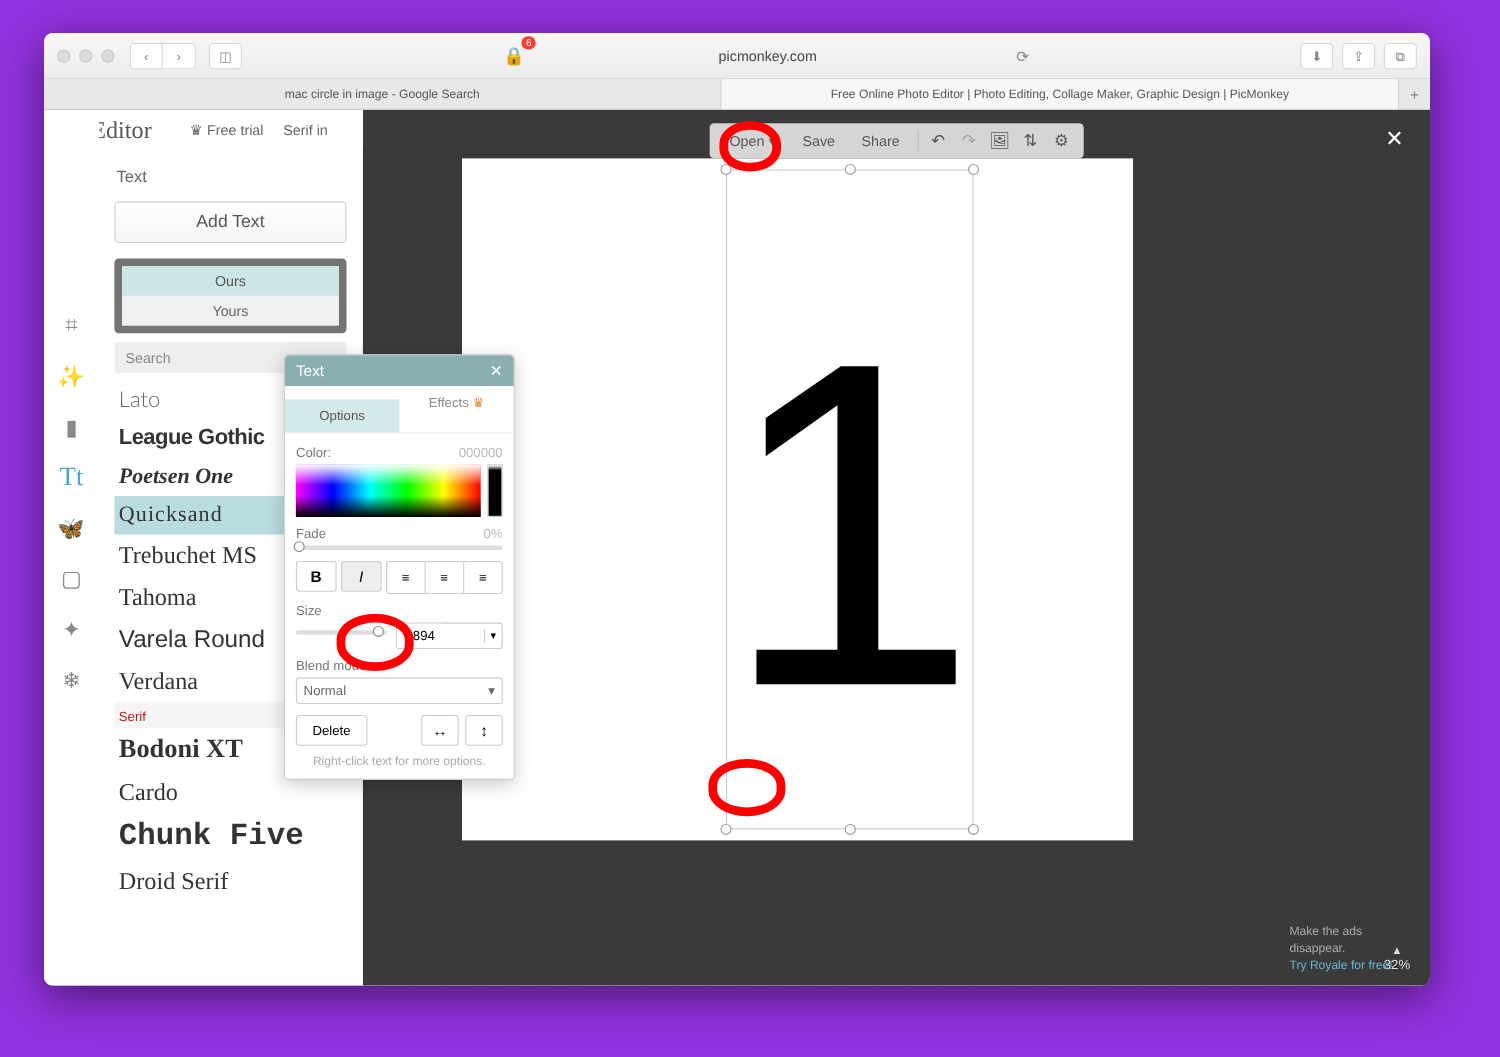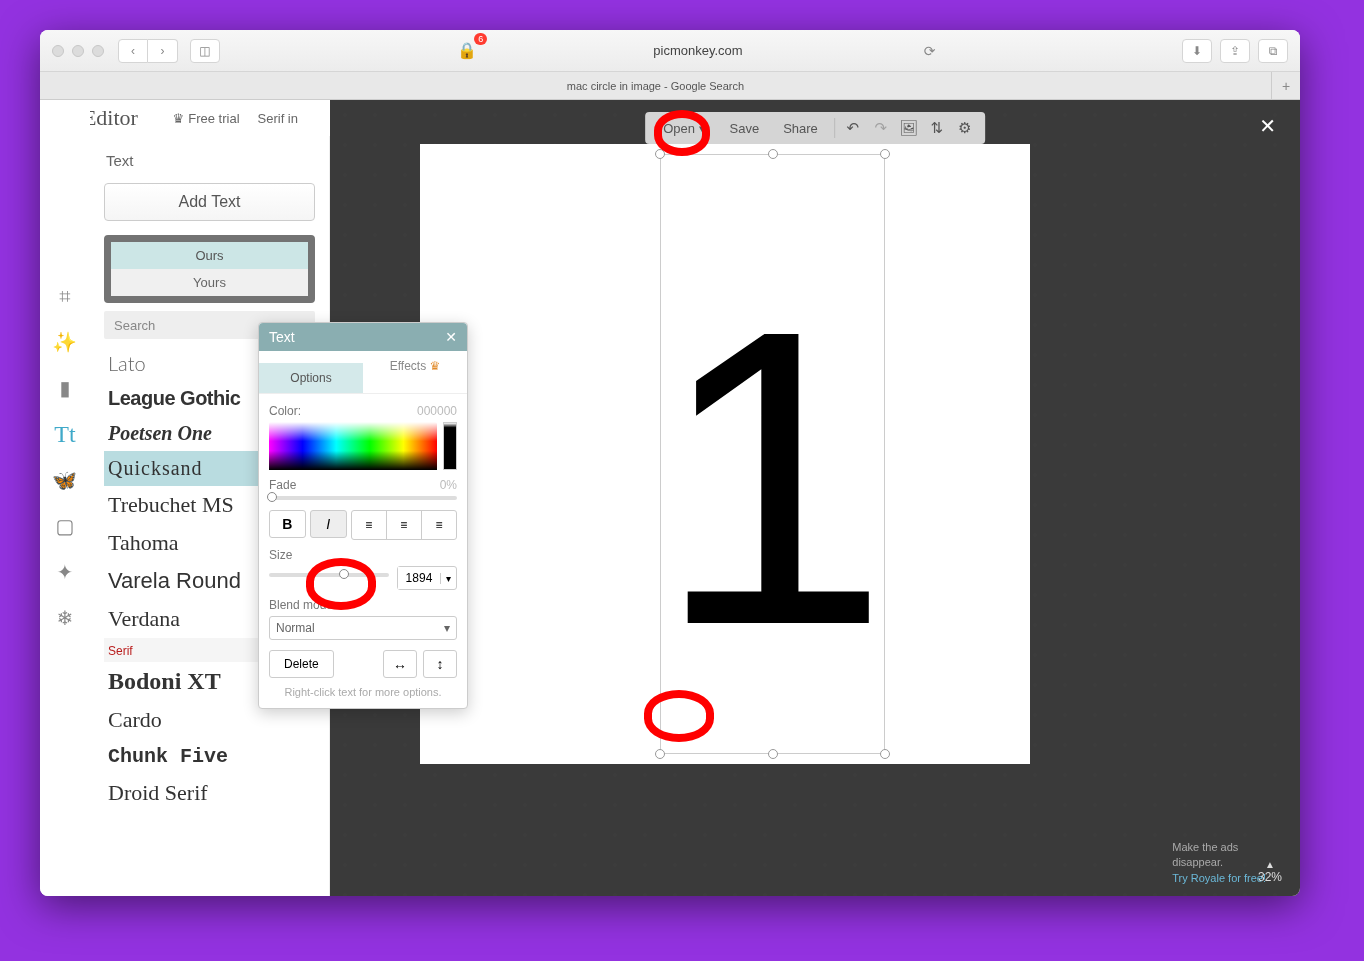--- a/index.html
+++ b/index.html
@@ -92,21 +92,21 @@
 .fade-slider,.size-slider{height:4px; background:#ddd; border-radius:2px; position:relative; margin:4px 0 10px;}
 .fade-slider .hdlr{left:-2px; top:-4px;}
 .size-slider .hdlr{left:70px; top:-4px;}
 .fmt-row{display:flex; gap:4px; margin-bottom:8px;}
 .fmt-b{flex:1; border:1px solid #ccc; border-radius:3px; height:28px; display:flex; align-items:center; justify-content:center; font-size:14px;}
 .fmt-b.on{background:#eee;}
 .align-grp{display:flex; border:1px solid #ccc; border-radius:3px; overflow:hidden; flex:3;}
 .align-grp span{flex:1; display:flex; align-items:center; justify-content:center; border-right:1px solid #ccc; height:28px; font-size:12px;}
 .align-grp span:last-child{border:none;}
 .size-row{display:flex; align-items:center; gap:8px;}
-.size-input{border:1px solid #ccc; border-radius:3px; display:flex; align-items:center;}
+.size-input{border:1px solid #ccc; border-radius:3px; display:flex; align-items:center;gap:37px;}
 .size-input input{width:42px; border:none; text-align:center; font-size:12px; padding:4px 2px;}
 .size-input .dd{border-left:1px solid #ccc; padding:0 5px; font-size:10px;}
 .select-blend{width:100%; border:1px solid #ccc; border-radius:3px; padding:4px 6px; font-size:12px; color:#666; margin-bottom:10px; background:#fff; display:flex; justify-content:space-between;}
 .act-row{display:flex; gap:6px; margin-bottom:8px;}
 .act-b{border:1px solid #ccc; border-radius:3px; padding:6px 14px; font-size:12px;}
 .flip-b{border:1px solid #ccc; border-radius:3px; width:34px; display:flex; align-items:center; justify-content:center; font-size:14px;}
 .hint{font-size:11px; color:#aaa; text-align:center;}
 
 .annot{position:absolute; z-index:30; pointer-events:none;}
 .circle{width:56px; height:46px; border:8px solid #ff0000; border-radius:50%/45%;}
@@ -136,20 +136,21 @@
     </div>
     <div class="right-chrome">
       <div class="chrome-btn">⬇</div>
       <div class="chrome-btn">⇪</div>
       <div class="chrome-btn">⧉</div>
     </div>
   </div>
 
   <div class="tabs-bar">
     <div class="tab">mac circle in image - Google Search</div>
+    <div class="tab active">Free Online Photo Editor | Photo Editing, Collage Maker, Graphic Design | PicMonkey</div>
     <div class="new-tab">+</div>
   </div>
 
   <div class="content">
     <div class="tool-rail">
       <div class="rail-ic">⌗</div>
       <div class="rail-ic">✨</div>
       <div class="rail-ic">▮</div>
       <div class="rail-ic rail-tt active">Tt</div>
       <div class="rail-ic">🦋</div>
@@ -187,21 +188,21 @@
           <div class="font-itm" style="font-family:'Arial Narrow',sans-serif;font-weight:700;letter-spacing:-.5px;">League Gothic</div>
           <div class="font-itm" style="font-family:Arial Black;font-style:italic;font-weight:900;">Poetsen One</div>
           <div class="font-itm selected" style="font-family:Verdana;letter-spacing:1px;">Quicksand</div>
           <div class="font-itm" style="font-family:'Trebuchet MS';font-size:22px;">Trebuchet MS</div>
           <div class="font-itm" style="font-family:Tahoma;font-size:22px;">Tahoma</div>
           <div class="font-itm" style="font-family:Arial;font-size:22px;">Varela Round</div>
           <div class="font-itm" style="font-family:Verdana;font-size:22px;">Verdana</div>
           <div class="serif-hdr">Serif</div>
           <div class="font-itm" style="font-family:'Bodoni MT',Didot,serif;font-weight:700;font-size:24px;">Bodoni XT</div>
           <div class="font-itm" style="font-family:Georgia,serif;font-size:22px;">Cardo</div>
-          <div class="font-itm" style="font-family:'Rockwell','Courier New';font-weight:900;font-size:20px;">Chunk Five</div>
+          <div class="font-itm" style="font-family:'Rockwell','Courier New';font-weight:900;font-size:28px;">Chunk Five</div>
           <div class="font-itm" style="font-family:Georgia,serif;font-size:22px;">Droid Serif</div>
         </div>
     </div>
 
     <div class="canvas-area">
       <div class="canvas-pattern"></div>
 
       <div class="toolbar">
         <div class="tb-b">
             <span>Open</span> 

